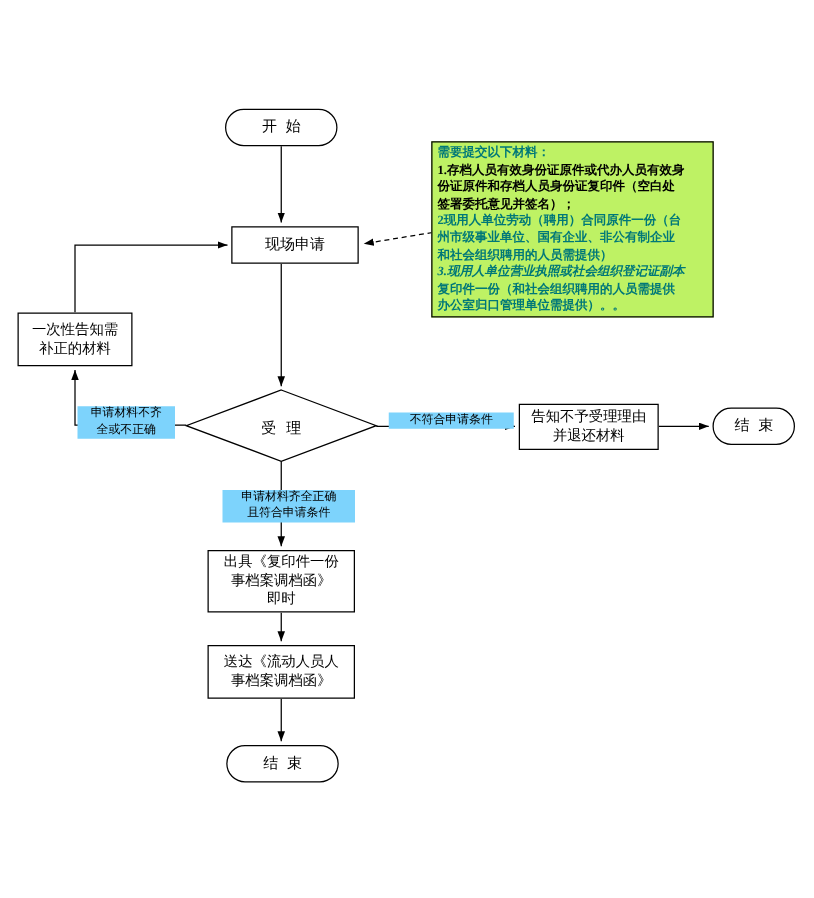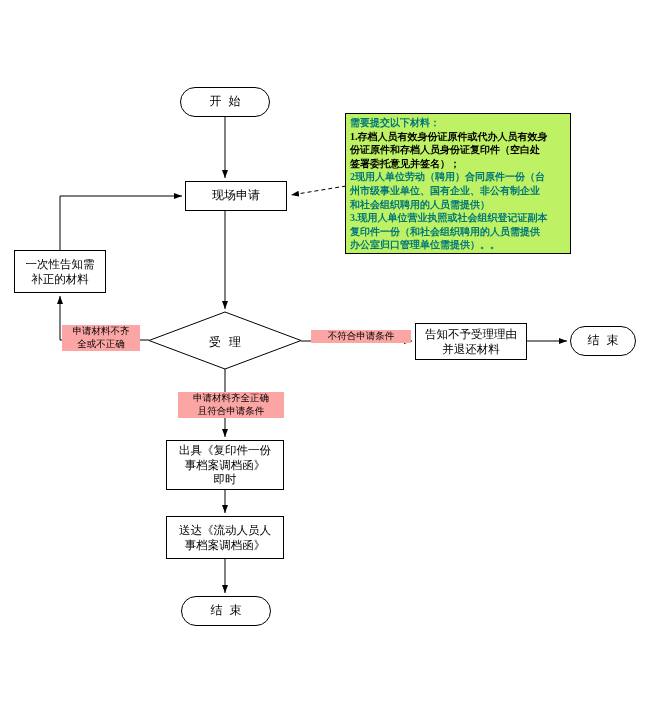--- a/index.html
+++ b/index.html
@@ -11,21 +11,21 @@
   svg.wires { position:absolute; left:0; top:0; width:651px; height:718px; }
   .node {
     position:absolute; border:1px solid #000; background:#fff;
     display:flex; flex-direction:column; align-items:center; justify-content:center;
     text-align:center; font-size:12px; line-height:1.3;
   }
   .pill { border-radius:16px;justify-content:center; }
   .spaced { letter-spacing:7px; text-indent:7px; }
   .node .ln { display:block; }
   .edge-label {
-    position:absolute; font-size:9.5px; line-height:1.35; background:#fca5a5;
+    position:absolute; font-size:9.5px; line-height:1.35; background:#7dd3fc;
     text-align:center; white-space:nowrap;
   }
   .notes {
     position:absolute; border:1px solid #000; background:#bef264;
     font-size:10px; font-weight:bold; line-height:13.6px; padding:2px 4px;
     white-space:nowrap;
   }
   .decision-text {
     position:absolute; font-size:12px; text-align:center;
     letter-spacing:8px; text-indent:8px;
@@ -75,21 +75,21 @@
   </div>
 
   <div class="notes" style="left:345px; top:113px; width:226px; height:141px;">
     <span class="ln" style="display: block; color: rgb(0, 120, 120);">需要提交以下材料：</span>
     <span class="ln" style="display: block; color: rgb(0, 0, 0);">1.存档人员有效身份证原件或代办人员有效身</span>
     <span class="ln" style="display: block; color: rgb(0, 0, 0);">份证原件和存档人员身份证复印件（空白处</span>
     <span class="ln" style="display: block; color: rgb(0, 0, 0);">签署委托意见并签名）；</span>
     <span class="ln" style="display: block; color: rgb(0, 120, 120);">2现用人单位劳动（聘用）合同原件一份（台</span>
     <span class="ln" style="display: block; color: rgb(0, 120, 120);">州市级事业单位、国有企业、非公有制企业</span>
     <span class="ln" style="display: block; color: rgb(0, 120, 120);">和社会组织聘用的人员需提供）</span>
-    <span class="ln" style="display: block; color: rgb(0, 120, 120);">3.现用人单位营业执照或社会组织登记证副本</span>
+    <span class="ln" style="display: block; color: rgb(0, 120, 120); font-style: italic;">3.现用人单位营业执照或社会组织登记证副本</span>
     <span class="ln" style="display: block; color: rgb(0, 120, 120);">复印件一份（和社会组织聘用的人员需提供</span>
     <span class="ln" style="display: block; color: rgb(0, 120, 120);">办公室归口管理单位需提供）。。</span>
   </div>
 
   <div class="node" style="left:14px; top:250px; width:92px; height:43px; font-size:11.5px;">
     <span class="ln">一次性告知需</span>
     <span class="ln">补正的材料</span>
   </div>
 
   <div class="decision-text" style="left:150px; top:334px; width:150px;">受理</div>

